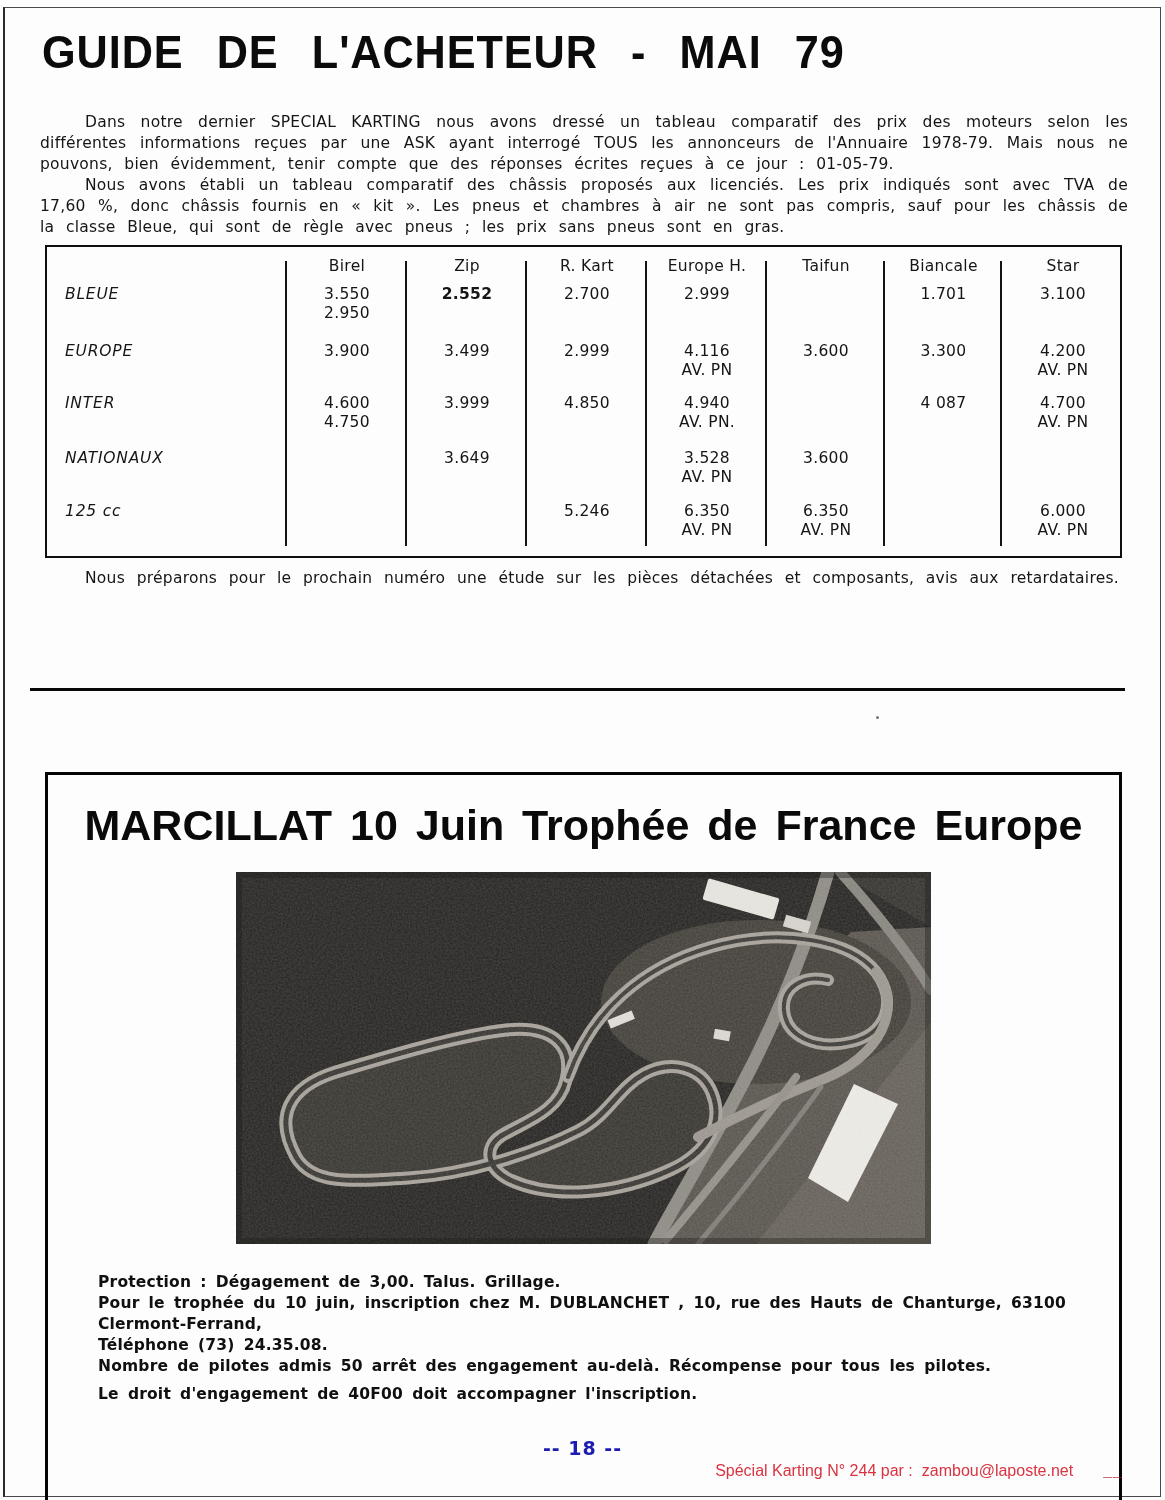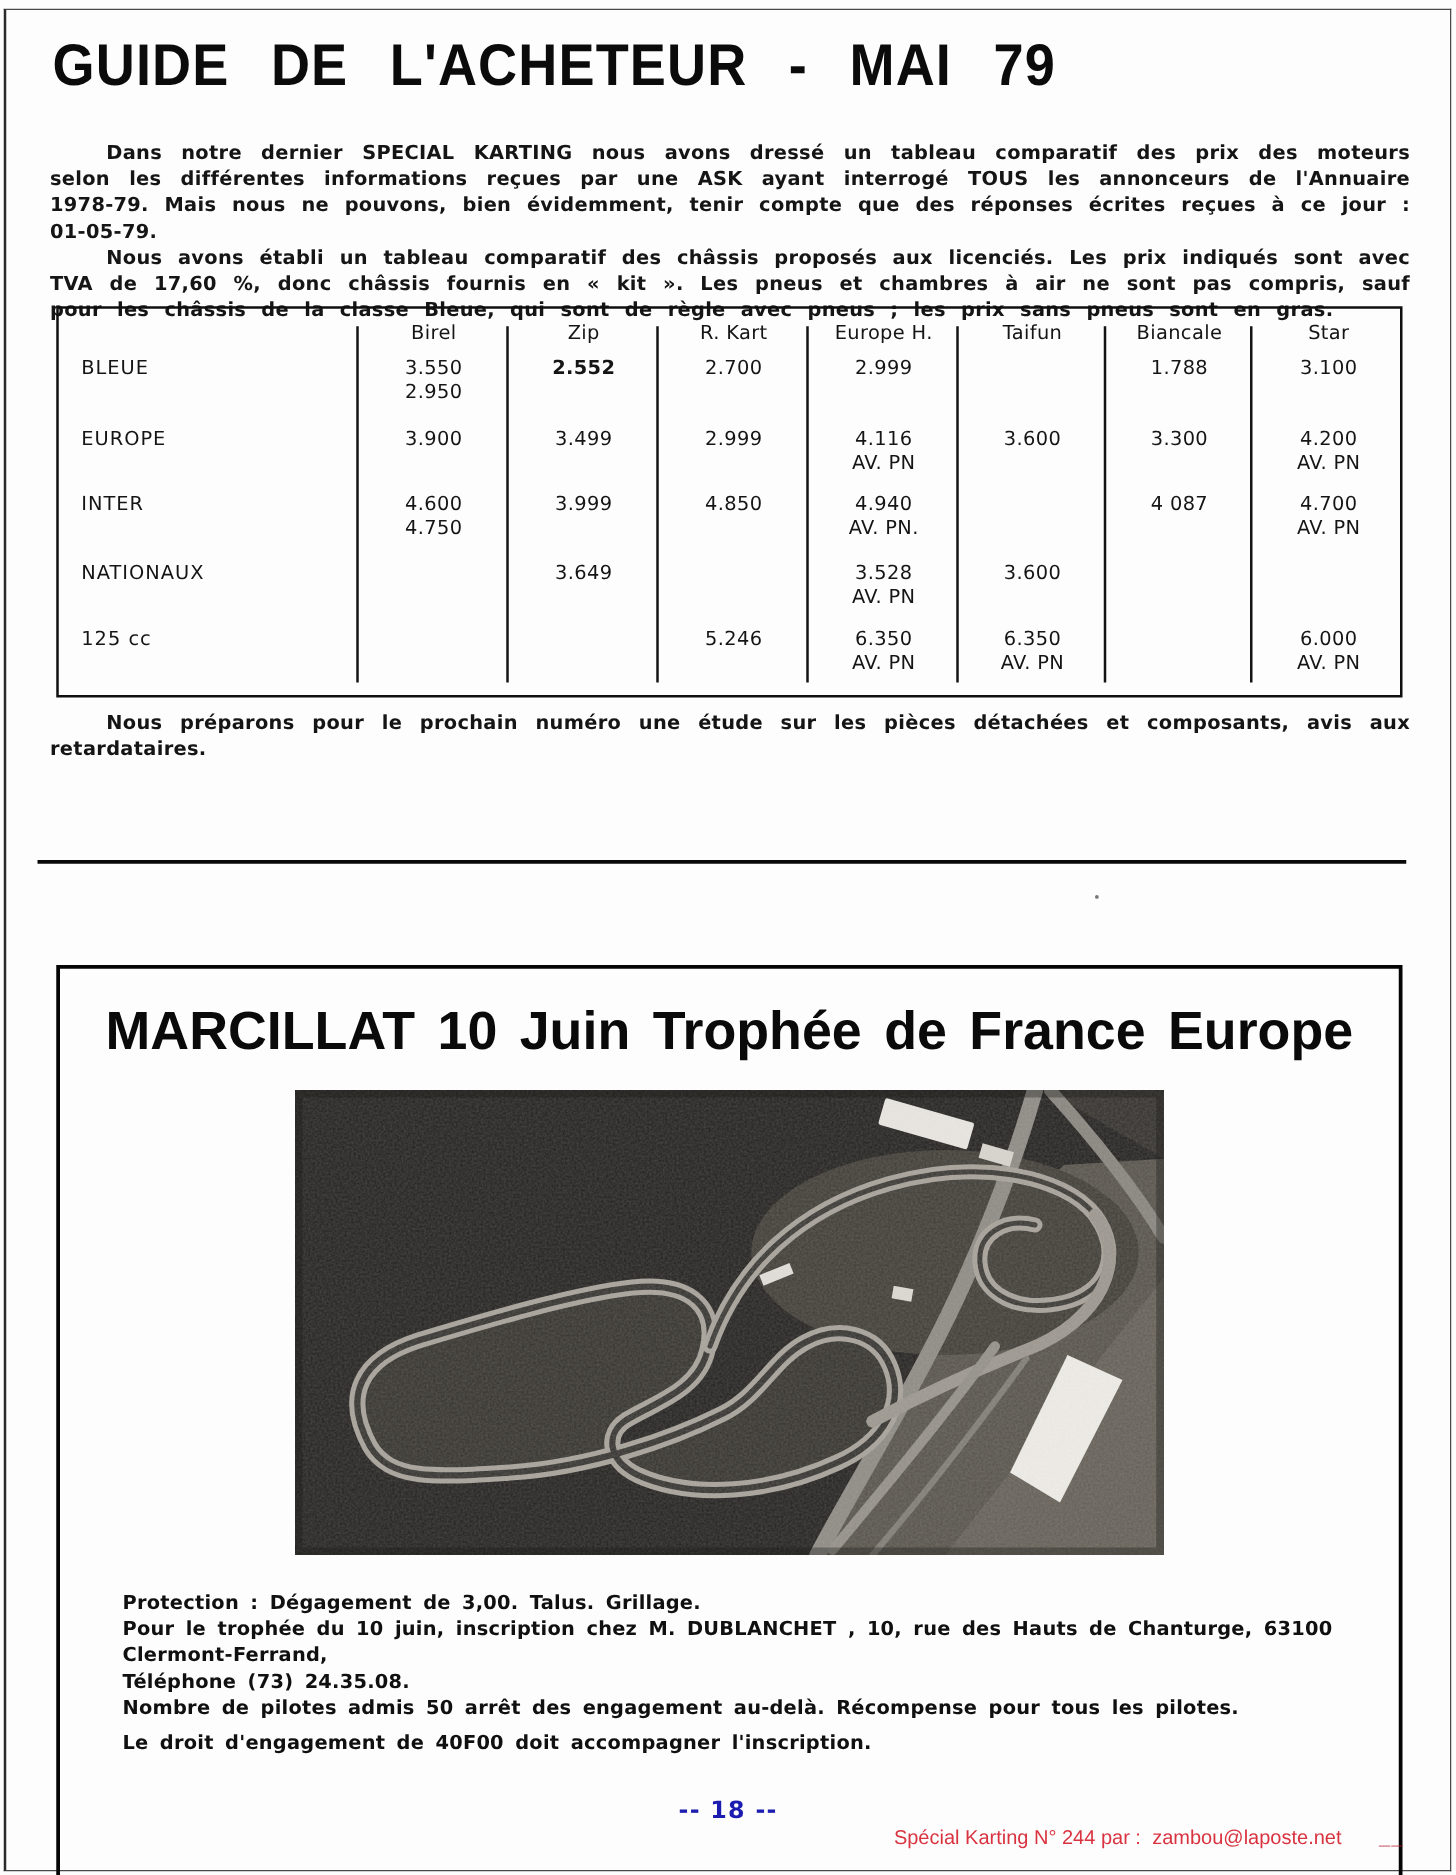--- a/index.html
+++ b/index.html
@@ -6,34 +6,34 @@
   .page{position:relative;width:1165px;height:1500px;background:#fdfdfd;overflow:hidden;
         font-family:"DejaVu Sans","Liberation Sans",sans-serif;color:#151515;}
   .page-frame{position:absolute;top:7px;left:3px;right:4px;bottom:3px;
         border:1px solid #4a4a4a;border-left:2px solid #2a2a2a;pointer-events:none;}
 
   .title{position:absolute;left:42px;top:24px;margin:0;font-size:47px;font-weight:bold;
         color:#0b0b0b;letter-spacing:1px;word-spacing:22px;white-space:nowrap;
         transform:scaleX(.92);transform-origin:left top;
         font-family:"Liberation Sans","DejaVu Sans",sans-serif;}
 
-  .paras{position:absolute;left:40px;width:1088px;font-weight:bold;}
+  .paras{position:absolute;left:40px;width:1088px;}
   .paras.intro{top:112px;}
   .paras.after{top:568px;}
   .paras p{margin:0;text-indent:45px;font-size:15.5px;line-height:21px;text-align:justify;
         word-spacing:6.5px;letter-spacing:.25px;}
 
   .price-table{position:absolute;left:45px;top:245px;width:1077px;height:313px;
         box-sizing:border-box;border:2px solid #0f0f0f;display:grid;
         grid-template-columns:240px 120px 120px 120px 120px 118px 117px 122px;
         grid-template-rows:30px 57px 52px 55px 53px 1fr;}
   .price-table .vline{position:absolute;top:14px;bottom:10px;width:2px;background:#141414;}
   .cell{font-size:15.5px;line-height:19px;text-align:center;padding-top:8px;letter-spacing:.3px;}
   .cell.brand{padding-top:10px;}
-  .cell.rowlabel{text-align:left;padding:8px 0 0 18px;letter-spacing:.8px;}
+  .cell.rowlabel{text-align:left;padding:8px 0 0 18px;letter-spacing:.8px;font-style:italic;}
   .cell .ln{display:block;}
   .cell .ln.b{font-weight:bold;}
 
   .divider{position:absolute;left:30px;top:688px;width:1095px;height:3px;background:#080808;}
   .stray-dot{position:absolute;left:876px;top:716px;width:3px;height:3px;background:#777;border-radius:50%;}
 
   .marcillat{position:absolute;left:45px;top:772px;width:1077px;height:847px;
         box-sizing:border-box;border:3px solid #050505;}
   .marcillat h2{margin:26px 10px 0 10px;text-align:center;font-size:43px;font-weight:bold;
         color:#0a0a0a;letter-spacing:0;word-spacing:6px;white-space:nowrap;
@@ -83,21 +83,21 @@
         <span class="ln b">2.552</span>
       </div>
       <div class="cell value">
         <span class="ln">2.700</span>
       </div>
       <div class="cell value">
         <span class="ln">2.999</span>
       </div>
       <div class="cell value"></div>
       <div class="cell value">
-        <span class="ln">1.788</span>
+        <span class="ln">1.701</span>
       </div>
       <div class="cell value">
         <span class="ln">3.100</span>
       </div>
       <div class="cell rowlabel">EUROPE</div>
       <div class="cell value">
         <span class="ln">3.900</span>
       </div>
       <div class="cell value">
         <span class="ln">3.499</span>

